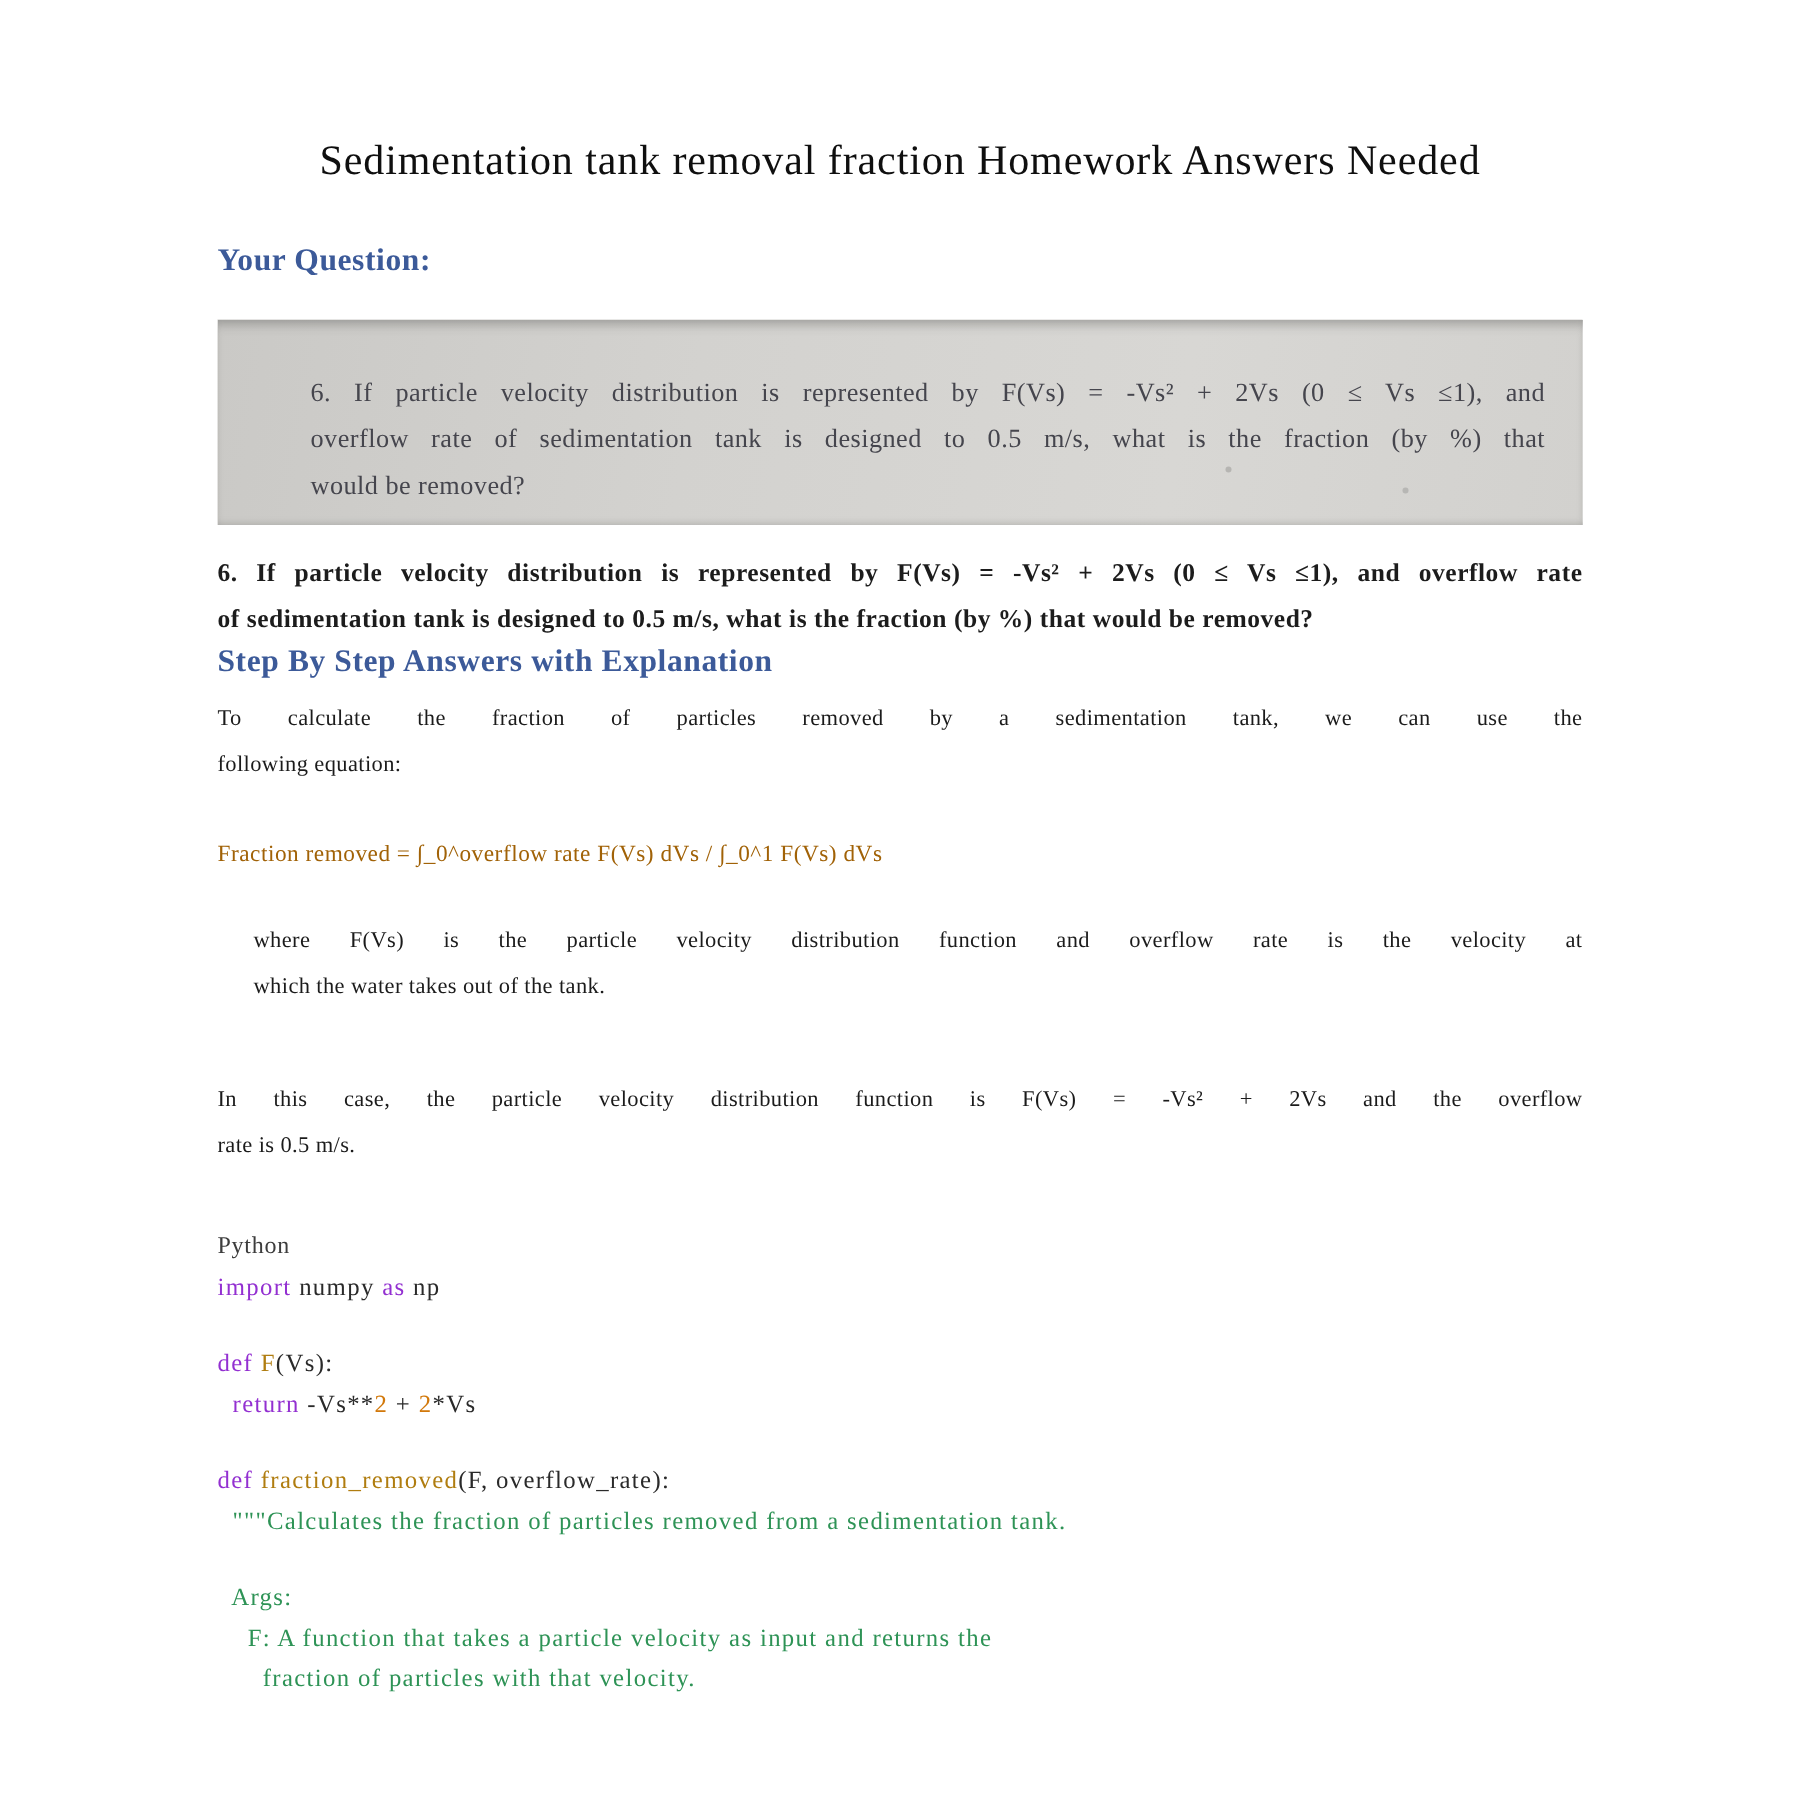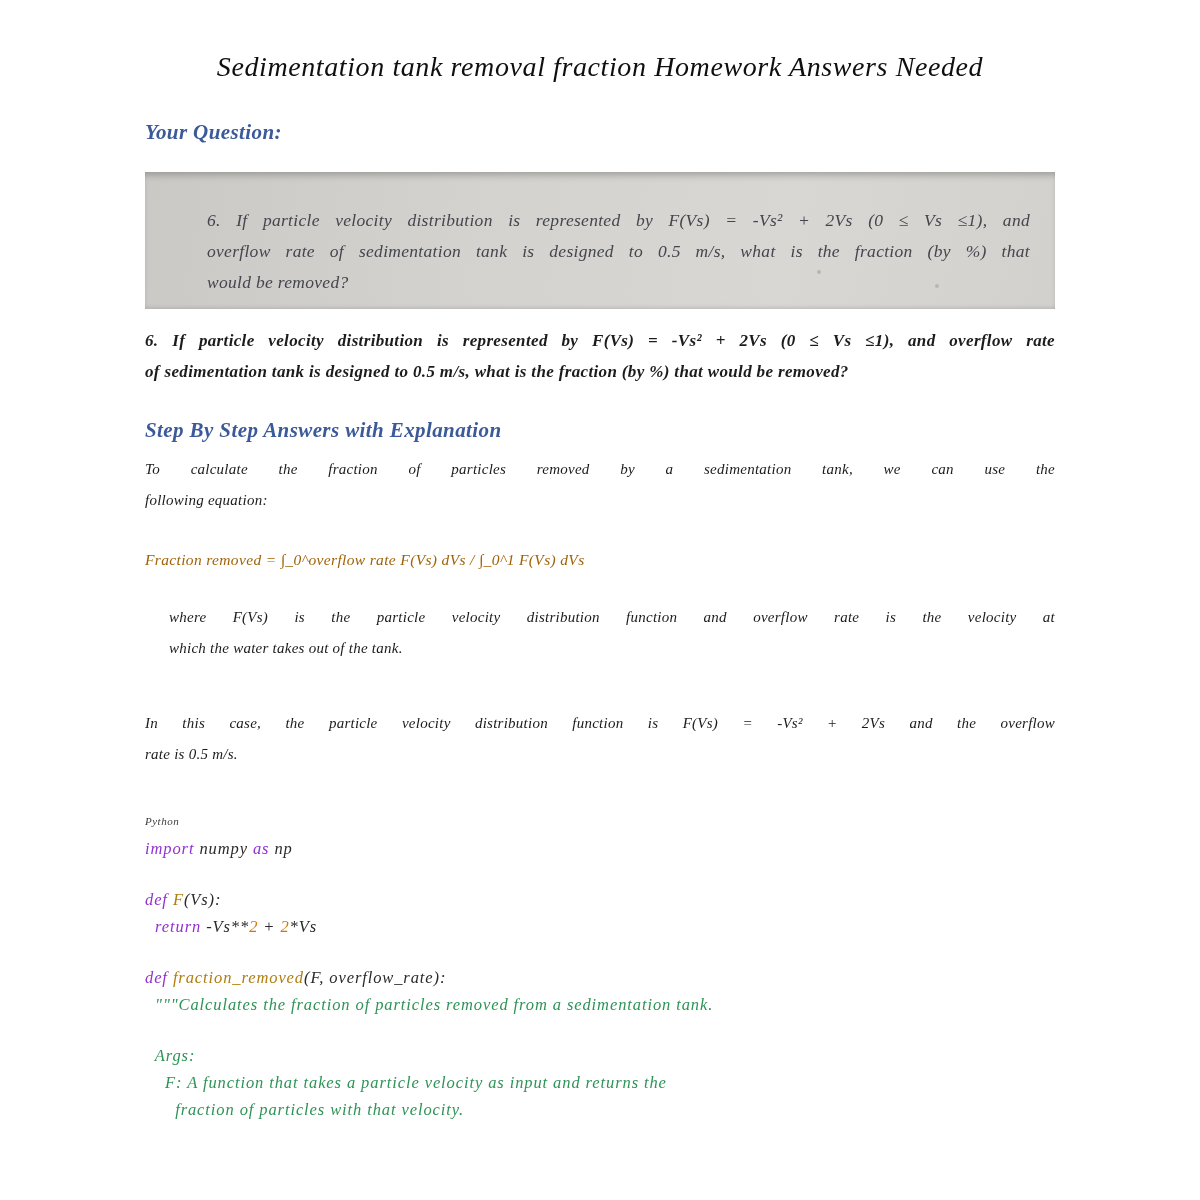--- a/index.html
+++ b/index.html
@@ -8,42 +8,41 @@
     background: #ffffff;
     width: 1200px;
     height: 1200px;
     font-family: "Liberation Serif", "DejaVu Serif", serif;
     color: #1b1b1b;
     overflow: hidden;
   }
   .page {
     width: 910px;
     margin: 0 auto;
-    padding-top: 51px;
+    padding-top: 92px;
     box-sizing: content-box;
-    font-style: italic;
   }
   .doc-title {
     font-size: 28px;
     font-weight: 400;
     text-align: center;
     color: #0f0f0f;
     letter-spacing: 0.6px;
     margin: 0;
     line-height: 32px;
   }
   .section-heading {
     color: var(--blue, #3C5A99);
     font-size: 21px;
     font-weight: 600;
     letter-spacing: 0.4px;
     margin: 0;
   }
   .heading-your-question { margin-top: 37px; }
-  .heading-steps { margin-top: 31px; }
+  .heading-steps { }
 
   .question-photo {
     position: relative;
     margin-top: 27px;
     width: 910px;
     height: 137px;
     box-sizing: border-box;
     background: linear-gradient(100deg, #cac9c6 0%, #d3d2cf 35%, #d8d7d4 70%, #d2d1ce 100%);
     box-shadow: inset 0 7px 7px -4px rgba(90,90,88,0.45), inset 0 -3px 4px -2px rgba(120,120,118,0.35);
     padding: 33px 25px 0 62px;
@@ -98,21 +97,21 @@
     color: #2a2a2a;
     white-space: pre;
   }
   .code-line { min-height: 27px; }
   .code-line.blank { min-height: 24px; }
   .tok-p     { color: #2a2a2a; }
   .tok-kw    { color: var(--kw, #9330D1); text-align: right; }
   .tok-fn    { color: var(--fn, #B07D10); }
   .tok-num   { color: var(--num, #D2780A); }
   .tok-str   { color: var(--str, #2E9356); }
-  .tok-label { color: #3d3d3d; font-size: 11px; letter-spacing: 0.5px; }
+  .tok-label { color: #3d3d3d; font-size: 16px; letter-spacing: 0.5px; }
 </style>
 </head>
 <body>
 
 <div class="page">
 
   <h1 class="doc-title">Sedimentation tank removal fraction Homework Answers Needed</h1>
 
   <h2 class="section-heading heading-your-question">Your Question:</h2>
 

